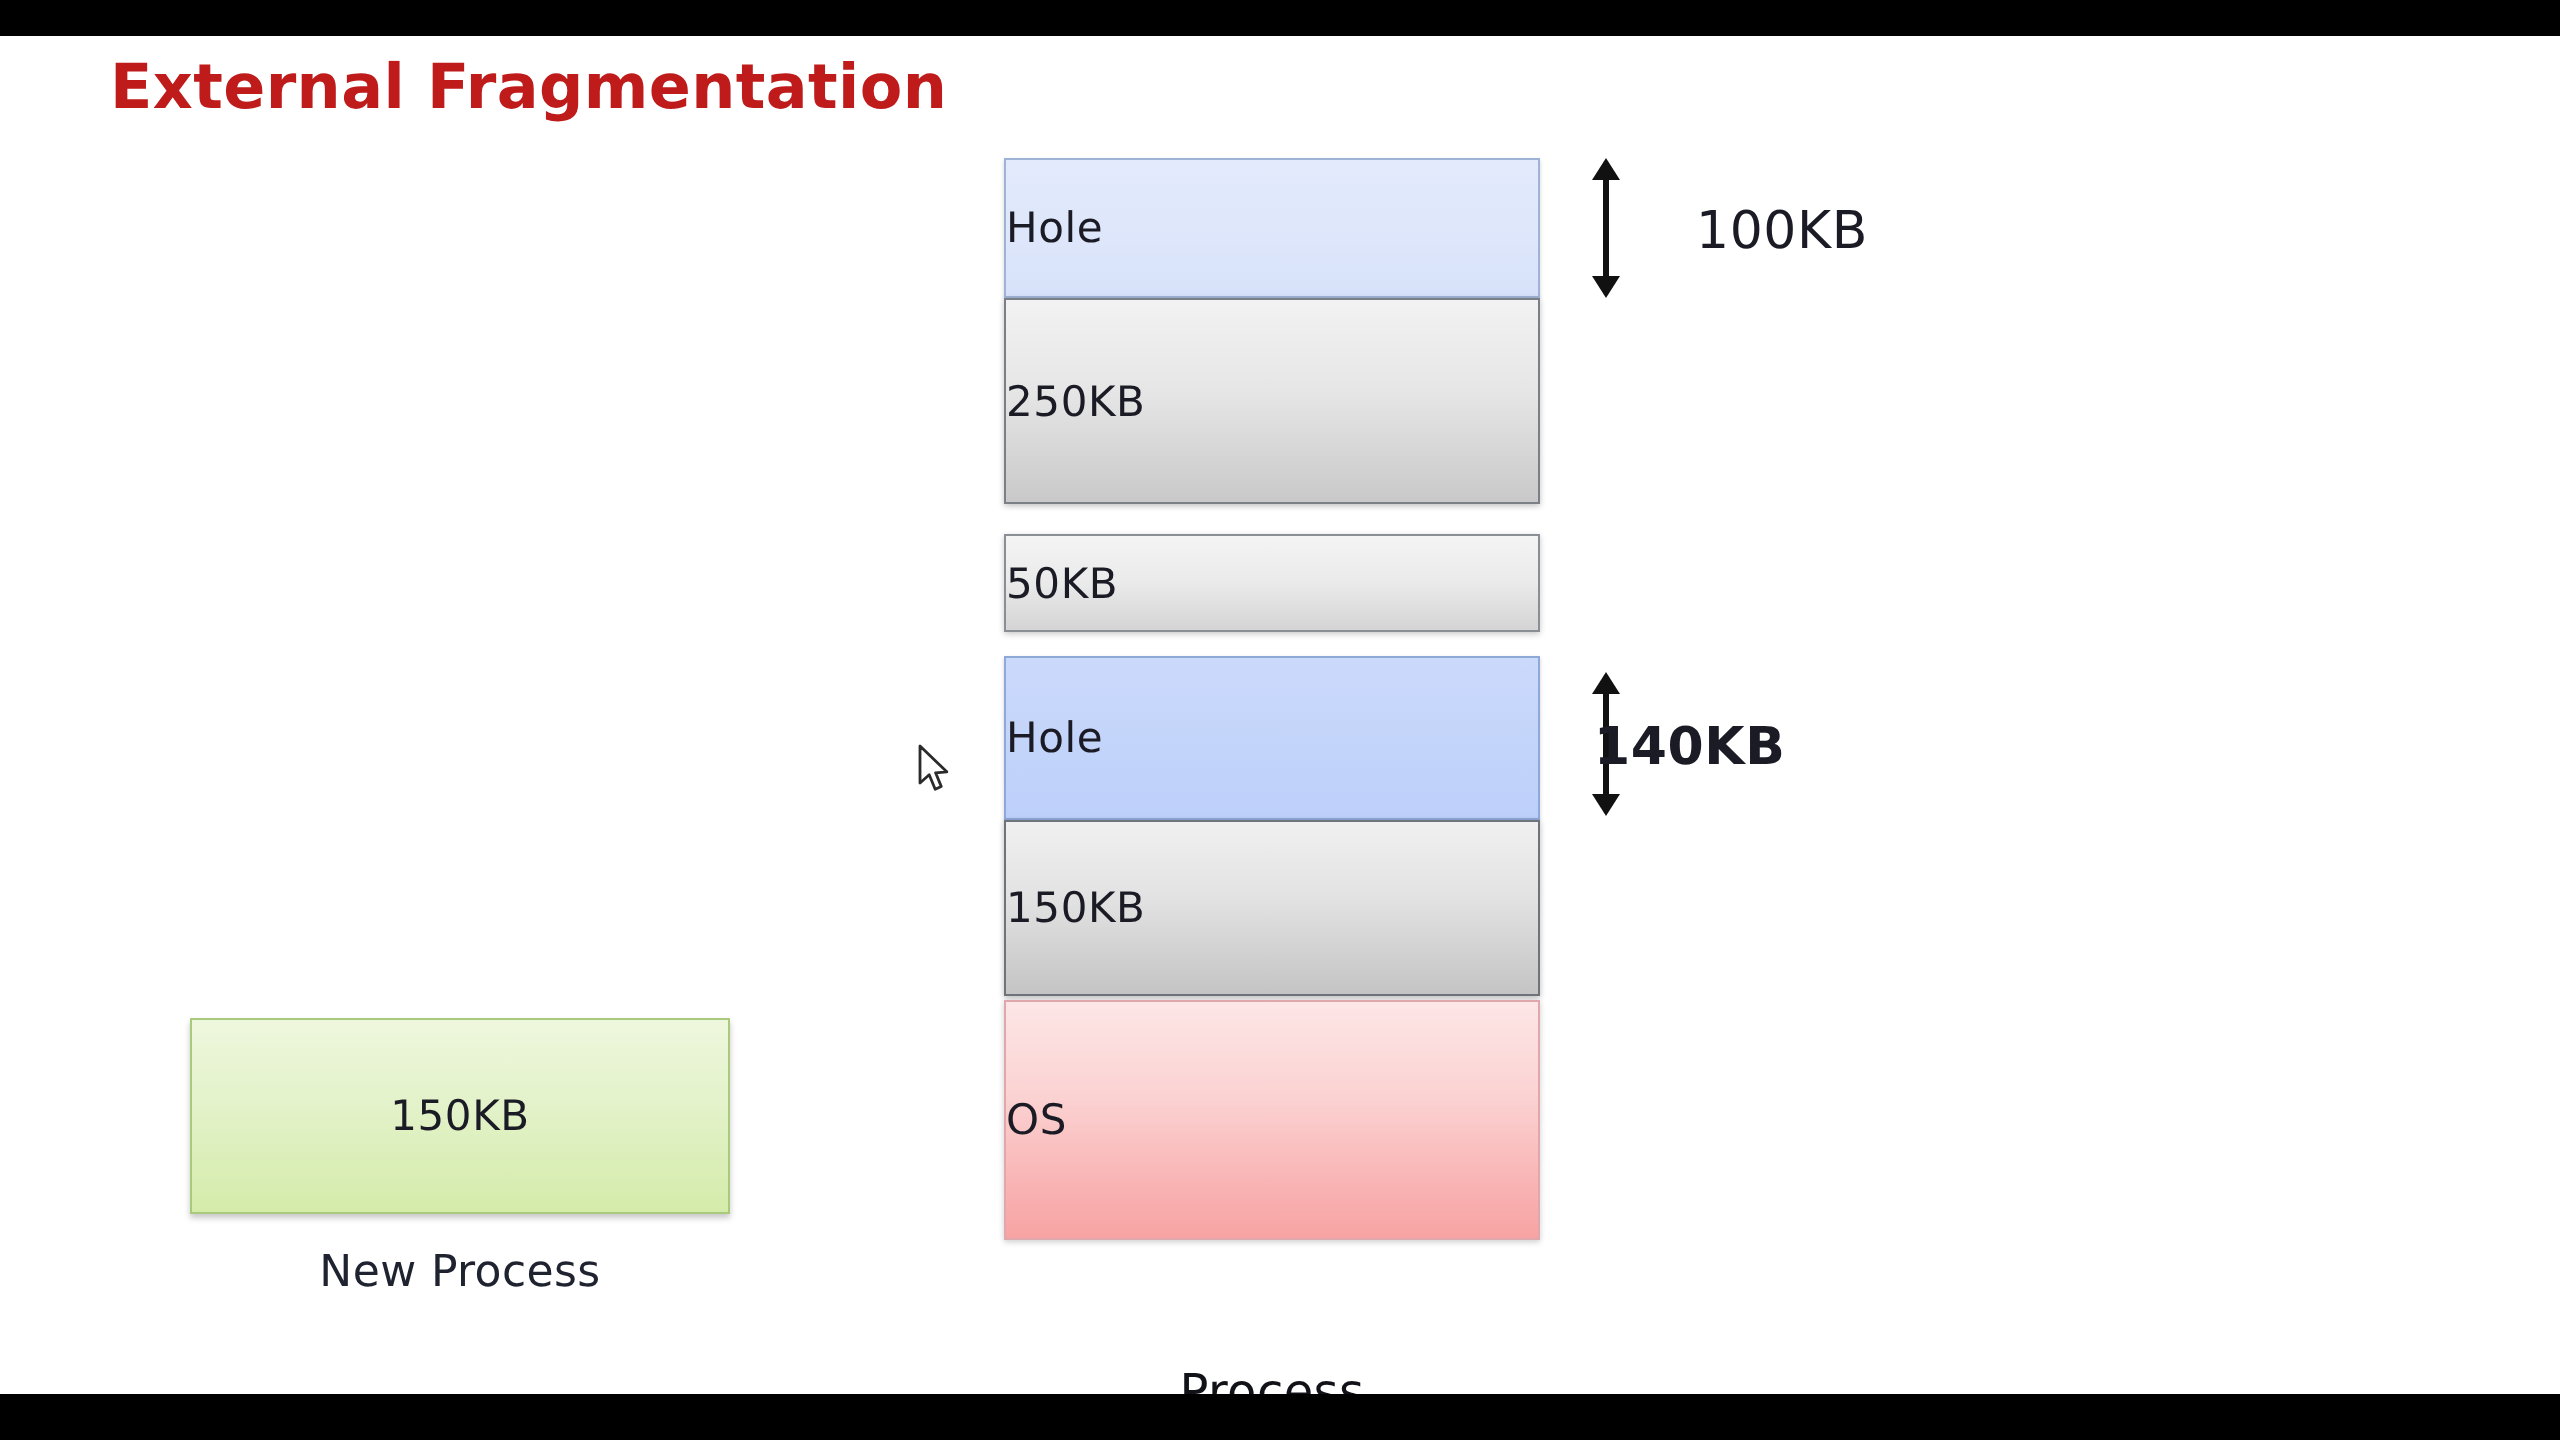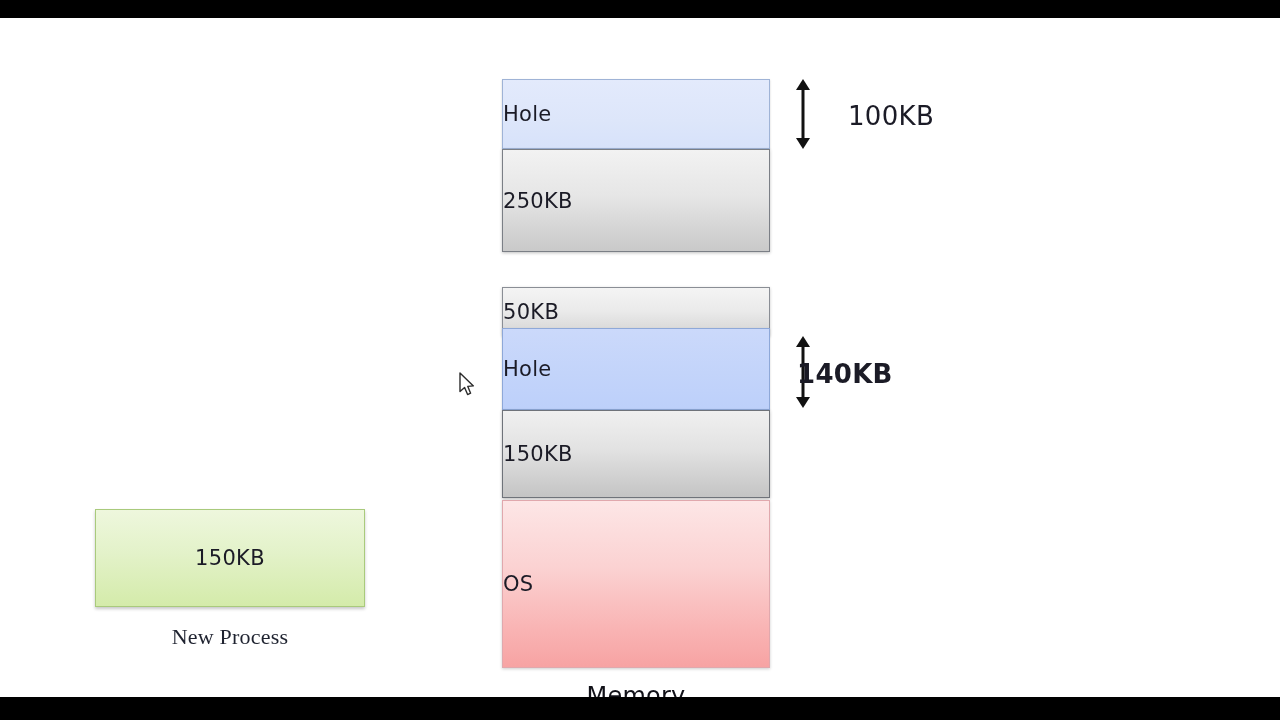--- a/index.html
+++ b/index.html
@@ -63,21 +63,21 @@
     box-shadow: 0 1px 2px rgba(0,0,0,0.18);
   }
   .blk-250 {
     top: 70px;
     height: 103px;
     background: linear-gradient(to bottom, #f2f2f2 0%, #e6e6e6 45%, #c9c9c9 100%);
     border: 1px solid #7b7f86;
     box-shadow: 0 1px 3px rgba(0,0,0,0.25);
   }
   .blk-50 {
-    top: 208px;
+    top: 188px;
     height: 49px;
     background: linear-gradient(to bottom, #f4f4f4 0%, #eaeaea 50%, #d4d4d4 100%);
     border: 1px solid #8a8e95;
     box-shadow: 0 1px 3px rgba(0,0,0,0.22);
   }
   .blk-hole2 {
     top: 249px;
     height: 82px;
     background: linear-gradient(to bottom, #cbd9fb 0%, #c3d4fa 55%, #bdd0fa 100%);
     border: 1px solid #8ea8d8;
@@ -85,21 +85,21 @@
   }
   .blk-150 {
     top: 331px;
     height: 88px;
     background: linear-gradient(to bottom, #f0f0f0 0%, #e2e2e2 45%, #c4c4c4 100%);
     border: 1px solid #6f737a;
     box-shadow: 0 1px 3px rgba(0,0,0,0.28);
   }
   .blk-os {
     top: 421px;
-    height: 168px;
+    height: 120px;
     background: linear-gradient(to bottom, #fde6e6 0%, #fbd2d2 40%, #f9b3b3 78%, #f7a3a3 100%);
     border: 1px solid #e0a8ad;
     box-shadow: 0 1px 3px rgba(0,0,0,0.20);
   }
 
   
   .measure {
     position: absolute;
   }
   .measure svg { display: block; }
@@ -135,21 +135,20 @@
   }
   #new-process-caption {
     position: absolute;
     left: 95px;
     top: 624px;
     width: 270px;
     text-align: center;
     font-size: 22px;
     color: #1f2330;
     letter-spacing: 0.2px;
-    font-family: Liberation Serif, serif;
   }
 
   
   #memory-caption {
     position: absolute;
     left: 502px;
     top: 682px;
     width: 268px;
     text-align: center;
     font-size: 24px;
@@ -166,20 +165,21 @@
     z-index: 30;
   }
 </style>
 </head>
 <body>
 
 <div id="stage">
 
   <div class="letterbox" id="letterbox-top"></div>
 
+  <div id="slide-title">External Fragmentation</div>
 
   <div id="memory-column">
 
     <div class="mem-block blk-hole1">
       <span>Hole</span>
     </div>
 
     <div class="mem-block blk-250">
       <span>250KB</span>
     </div>
@@ -195,21 +195,21 @@
     <div class="mem-block blk-150">
       <span>150KB</span>
     </div>
 
     <div class="mem-block blk-os">
       <span>OS</span>
     </div>
 
   </div>
 
-  <div id="memory-caption">Memory</div>
+  <div id="memory-caption">Process</div>
 
   <div class="measure" id="measure-100">
     <svg width="20" height="70" viewBox="0 0 20 70">
       <line x1="10" y1="7" x2="10" y2="63" stroke="#111111" stroke-width="3"></line>
       <polygon points="10,0 3,11 17,11" fill="#111111"></polygon>
       <polygon points="10,70 3,59 17,59" fill="#111111"></polygon>
     </svg>
   </div>
   <div class="measure-label" id="label-100">100KB</div>
 

